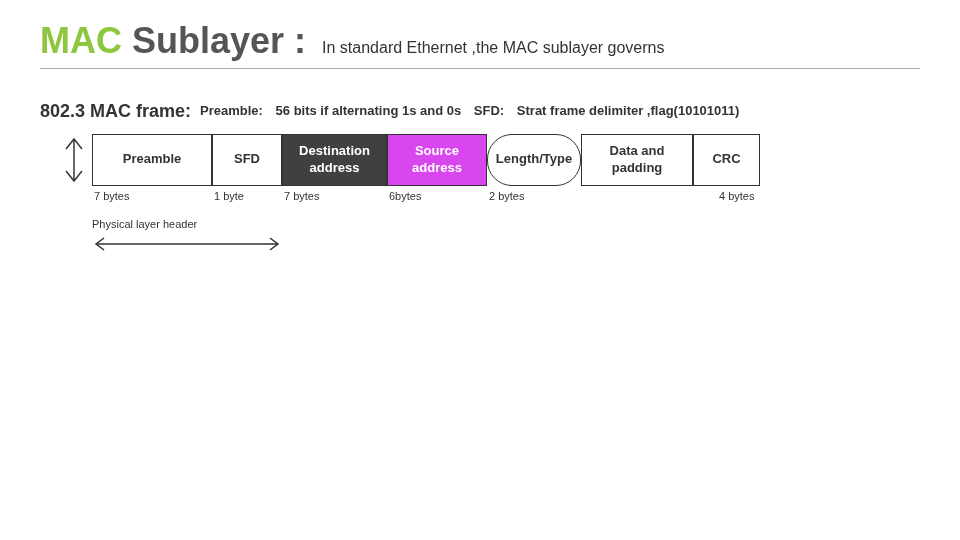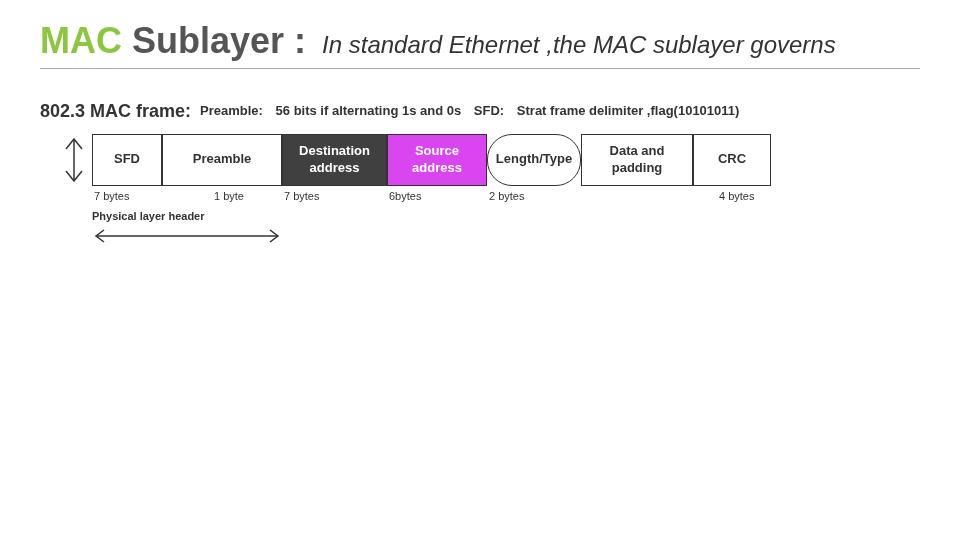--- a/index.html
+++ b/index.html
@@ -38,24 +38,23 @@
       color: #555;
     }
 
     .title-colon {
       font-size: 36px;
       font-weight: bold;
       color: #555;
     }
 
     .title-desc {
-      font-size: 24px;
+      font-size: 16px;
       color: #333;
       margin-left: 6px;
-      font-style: italic;
     }
 
     .divider {
       border: none;
       border-top: 1.5px solid #aaa;
       margin: 6px 0 30px 0;
     }
 
     .frame-section {
       display: flex;
@@ -151,21 +150,21 @@
       background: #fff;
       border-radius: 25px;
     }
 
     .cell-data {
       width: 112px;
       background: #fff;
     }
 
     .cell-crc {
-      width: 78px;
+      width: 67px;
       background: #fff;
     }
 
     .bytes-row {
       display: flex;
       margin-left: 54px;
       margin-top: 4px;
     }
 
     .byte-label {
@@ -229,41 +228,41 @@
 
       <div class="arrow-left">
         <svg viewBox="0 0 28 50" fill="none" xmlns="http://www.w3.org/2000/svg">
           <line x1="14" y1="4" x2="14" y2="46" stroke="#333" stroke-width="1.5"></line>
           <polyline points="6,14 14,4 22,14" fill="none" stroke="#333" stroke-width="1.5"></polyline>
           <polyline points="6,36 14,46 22,36" fill="none" stroke="#333" stroke-width="1.5"></polyline>
         </svg>
       </div>
 
       <div class="frame-cells">
+        <div class="cell cell-preamble">Preamble</div>
         <div class="cell cell-sfd">SFD</div>
-        <div class="cell cell-preamble">Preamble</div>
         <div class="cell cell-dest">Destination<br>address</div>
         <div class="cell cell-source">Source<br>address</div>
         <div class="cell cell-length">Length/Type</div>
         <div class="cell cell-data">Data and<br>padding</div>
         <div class="cell cell-crc">CRC</div>
       </div>
     </div>
 
     <div class="bytes-row">
       <div class="byte-label byte-preamble">7 bytes</div>
       <div class="byte-label byte-sfd">1 byte</div>
       <div class="byte-label byte-dest">7 bytes</div>
       <div class="byte-label byte-source">6bytes</div>
       <div class="byte-label byte-length">2 bytes</div>
       <div class="byte-label byte-data"></div>
       <div class="byte-label byte-crc">4 bytes</div>
     </div>
 
-    <div style="margin-left:52px; margin-top:8px;font-weight:bold;">
+    <div style="margin-left:52px; margin-top:16px;">
       <div class="ph-label">Physical layer header</div>
       <div class="ph-arrow">
         <svg viewBox="0 0 190 20" width="190" height="20" xmlns="http://www.w3.org/2000/svg">
           <line x1="5" y1="10" x2="185" y2="10" stroke="#333" stroke-width="1.5"></line>
           <polyline points="12,4 4,10 12,16" fill="none" stroke="#333" stroke-width="1.5"></polyline>
           <polyline points="178,4 186,10 178,16" fill="none" stroke="#333" stroke-width="1.5"></polyline>
         </svg>
       </div>
     </div>
 

